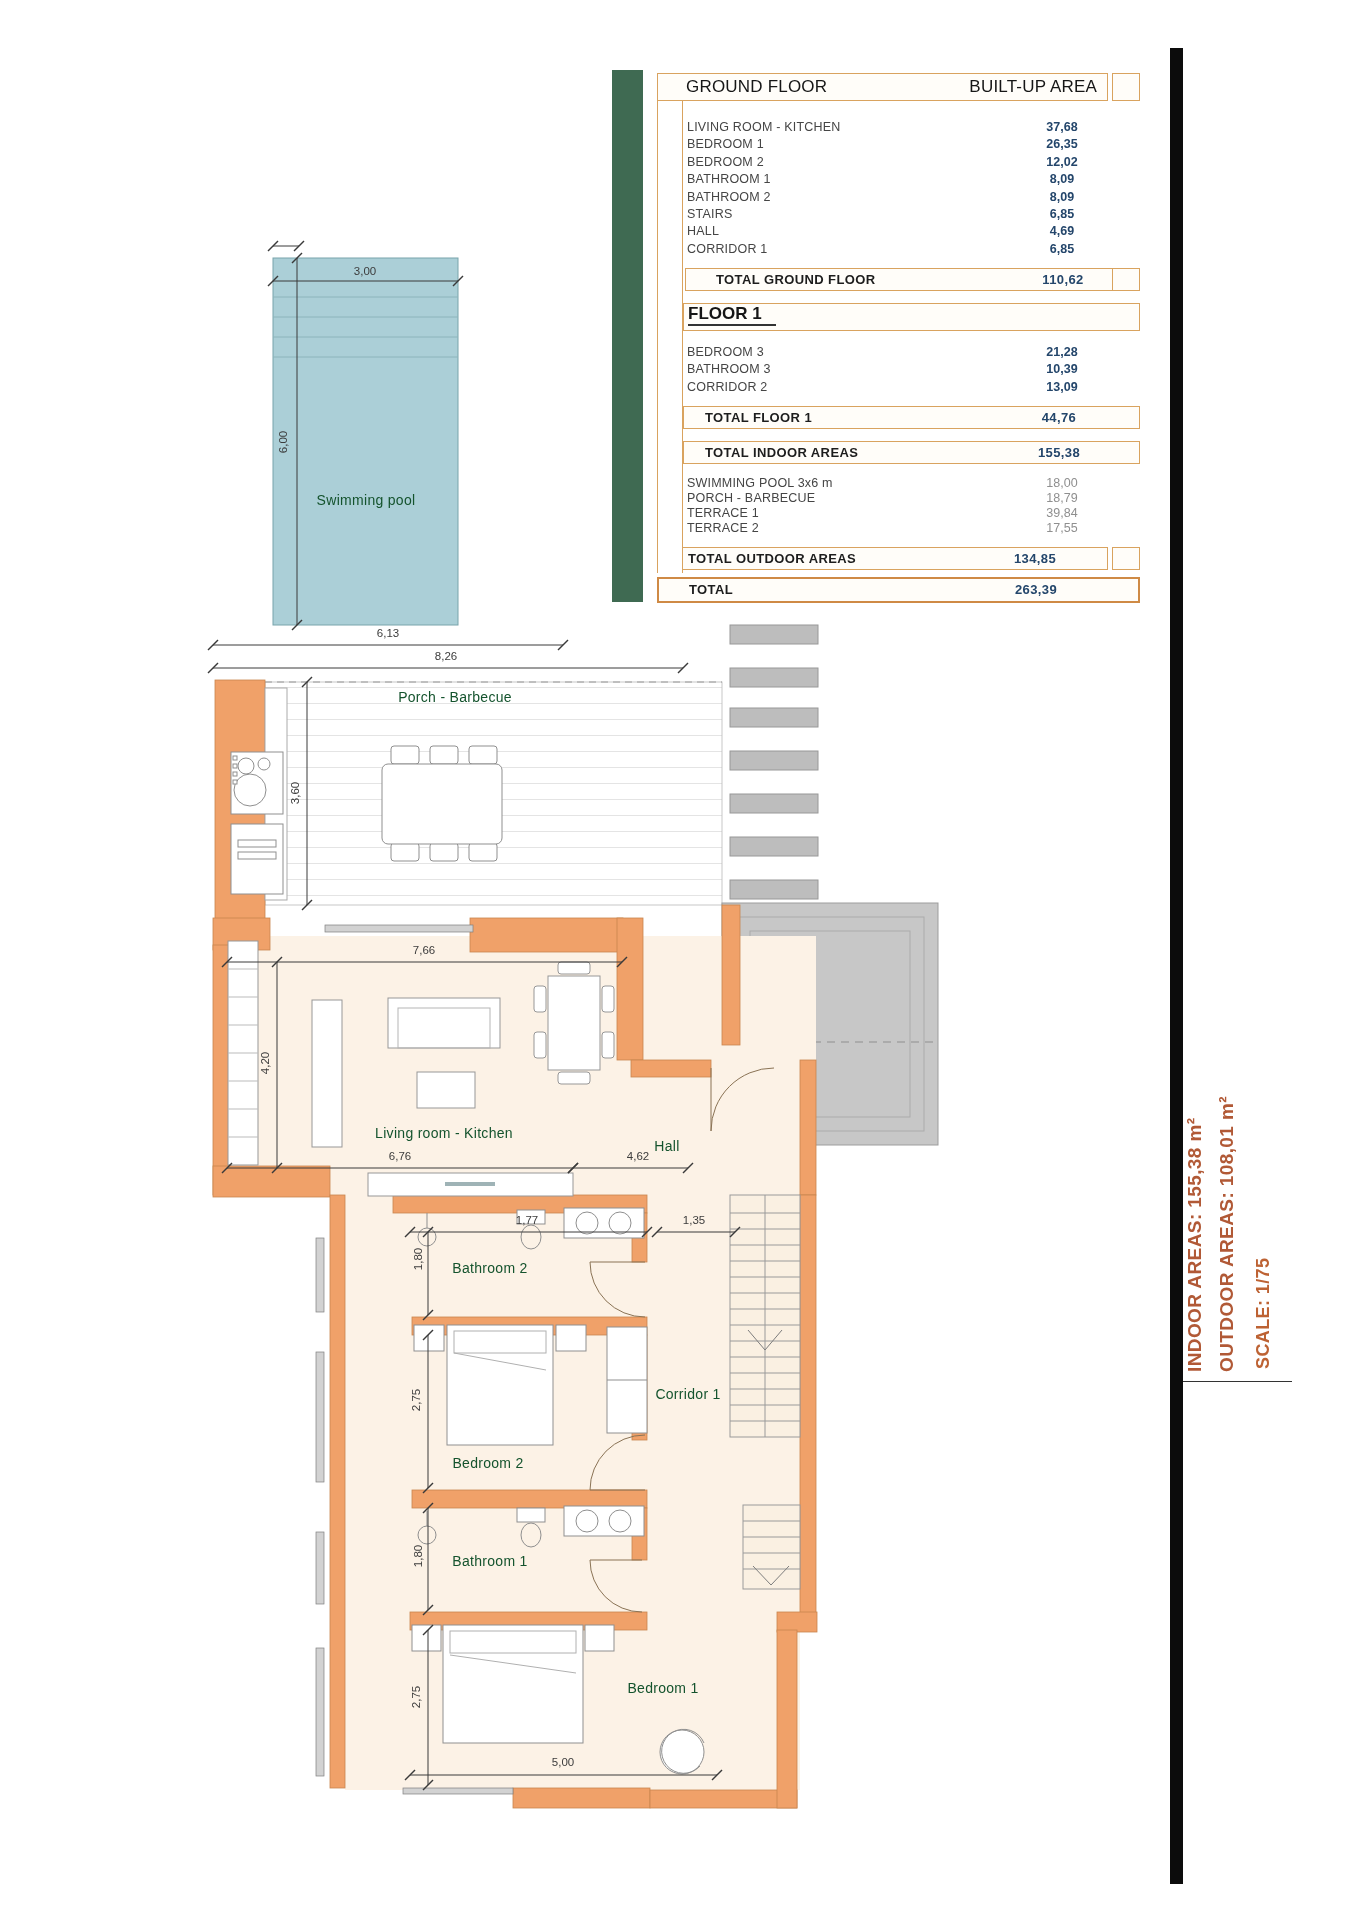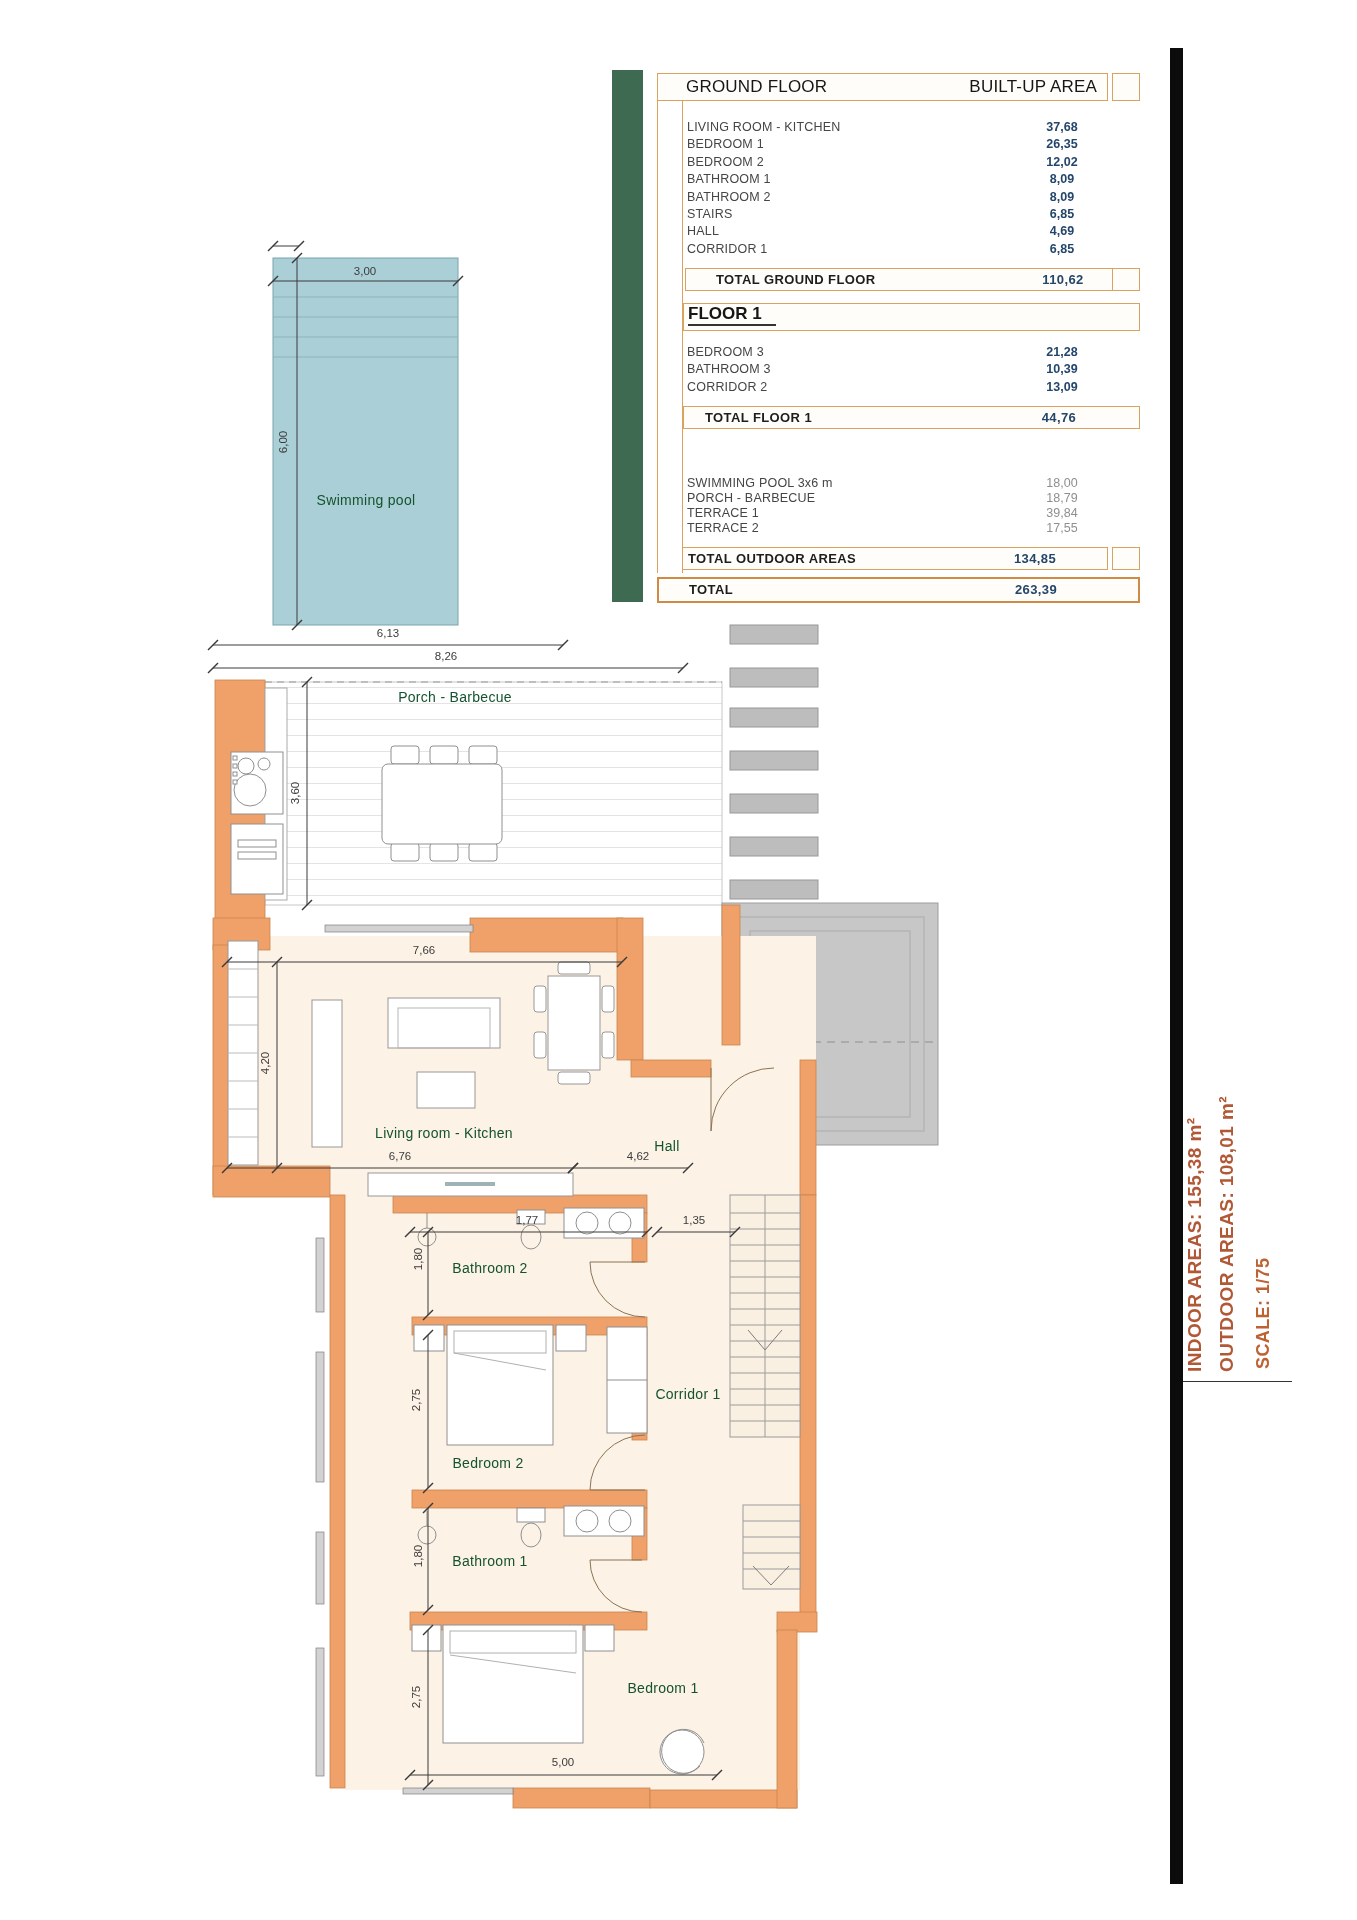--- a/index.html
+++ b/index.html
@@ -417,20 +417,24 @@
           <span class="rlab">CORRIDOR 2</span>
           <span class="rval navy">13,09</span>
         </div>
       </div>
 
     <div class="tbox lw" style="top:346px;">
       <span>TOTAL FLOOR 1</span>
       <span class="tval navy">44,76</span>
     </div>
 
+    <div class="tbox lw" style="top:381px;">
+      <span>TOTAL INDOOR AREAS</span>
+      <span class="tval navy">155,38</span>
+    </div>
 
     <div id="rows-outdoor">
         <div class="trow" style="top: 415px;">
           <span class="rlab">SWIMMING POOL 3x6 m</span>
           <span class="rval gray">18,00</span>
         </div>
         <div class="trow" style="top: 430px;">
           <span class="rlab">PORCH - BARBECUE</span>
           <span class="rval gray">18,79</span>
         </div>

